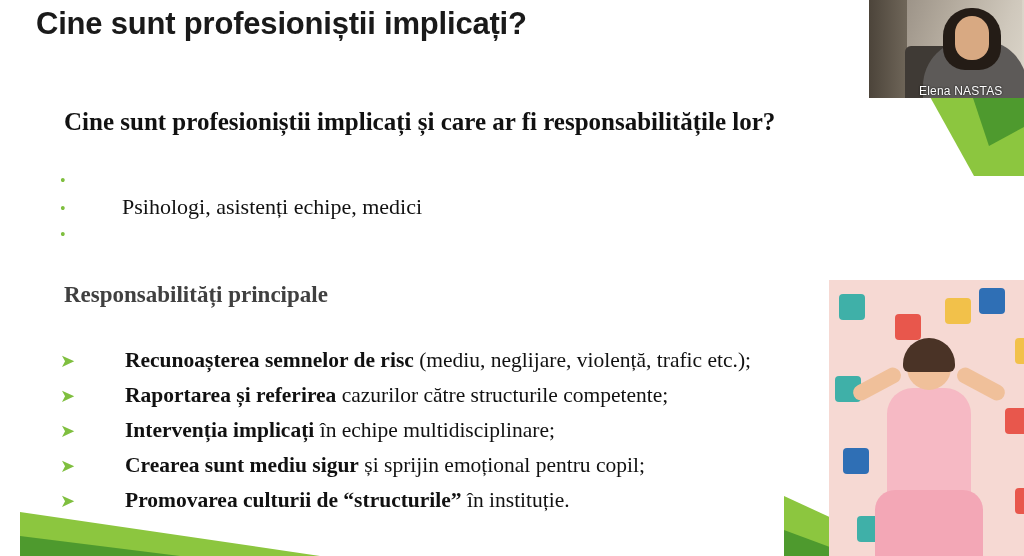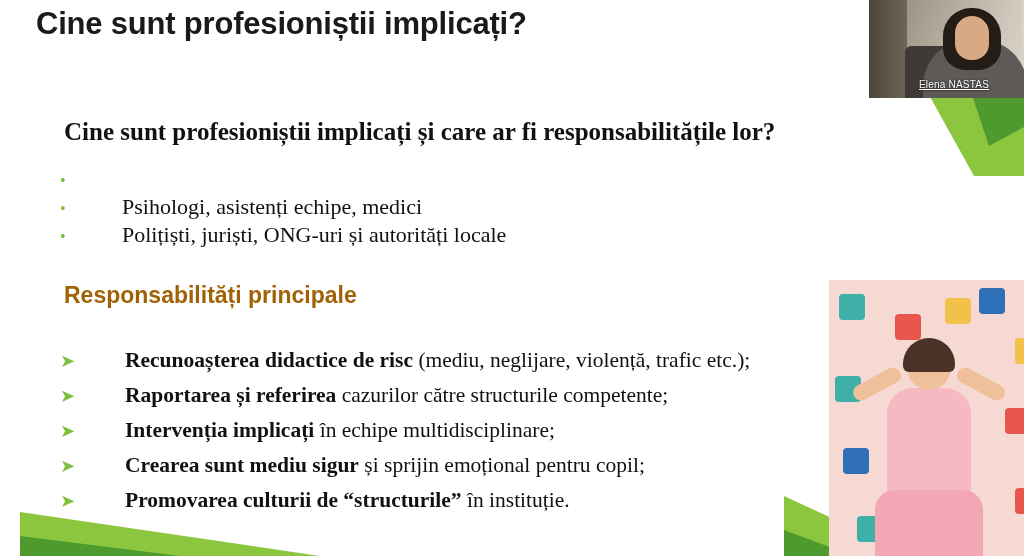--- a/index.html
+++ b/index.html
@@ -54,21 +54,21 @@
     font-family: "Liberation Sans", sans-serif;
     font-size: 31px;
     font-weight: bold;
     color: #1a1a1a;
     letter-spacing: -0.2px;
   }
 
   .subtitle {
     position: absolute;
     left: 44px;
-    top: 118px;
+    top: 108px;
     font-family: "Liberation Serif", serif;
     font-size: 25px;
     font-weight: bold;
     color: #111111;
   }
 
   .bullet-list {
     position: absolute;
     left: 40px;
     top: 168px;
@@ -89,24 +89,24 @@
     flex: 0 0 62px;
   }
   .bullet-text {
     flex: 1 1 auto;
   }
 
   .section-head {
     position: absolute;
     left: 44px;
     top: 282px;
-    font-family: Liberation Sans, sans-serif;
+    font-family: Liberation Serif, serif;
     font-size: 23px;
     font-weight: bold;
-    color: #a16207;
+    color: #404040;
   }
 
   .resp-list {
     position: absolute;
     left: 40px;
     top: 348px;
     width: 790px;
   }
   .resp-row {
     display: flex;
@@ -200,28 +200,27 @@
     position: absolute;
     right: 0;
     top: 0;
     width: 22px;
     height: 98px;
     background: linear-gradient(90deg, #d9d3c7, #f0ece3);
   }
   .webcam-label {
     position: absolute;
     left: 50px;
-    bottom: 8px;
+    bottom: 0;
     font-family: "Liberation Sans", sans-serif;
-    font-size: 10px;
+    font-size: 12px;
     color: #ffffff;
     text-shadow: 0 0 2px #000;
     letter-spacing: 0.2px;
     z-index: 4;
-    text-decoration: underline;
   }
 
   
   .illus {
     position: absolute;
     right: 0;
     bottom: 0;
     width: 215px;
     height: 276px;
     background: #f6d9d3;
@@ -322,30 +321,29 @@
   <div class="bullet-list">
     <div class="bullet-row">
       <span class="bullet-dot">•</span>
     </div>
     <div class="bullet-row">
       <span class="bullet-dot">•</span>
       <span class="bullet-text">Psihologi, asistenți echipe, medici</span>
     </div>
     <div class="bullet-row">
       <span class="bullet-dot">•</span>
-      <span class="bullet-text">Polițiști, juriști, ONG-uri și autorități locale</span>
     </div>
   </div>
 
   <div class="section-head">Responsabilități principale</div>
 
   <div class="resp-list">
     <div class="resp-row">
       <span class="resp-arrow">➤</span>
-      <span class="resp-text"><b>Recunoașterea didactice de risc</b><span> (mediu, neglijare, violență, trafic etc.);</span></span>
+      <span class="resp-text"><b>Recunoașterea semnelor de risc</b><span> (mediu, neglijare, violență, trafic etc.);</span></span>
     </div>
     <div class="resp-row">
       <span class="resp-arrow">➤</span>
       <span class="resp-text"><b>Raportarea și referirea</b><span> cazurilor către structurile competente;</span></span>
     </div>
     <div class="resp-row">
       <span class="resp-arrow">➤</span>
       <span class="resp-text"><b>Intervenția implicați</b><span> în echipe multidisciplinare;</span></span>
     </div>
     <div class="resp-row">

